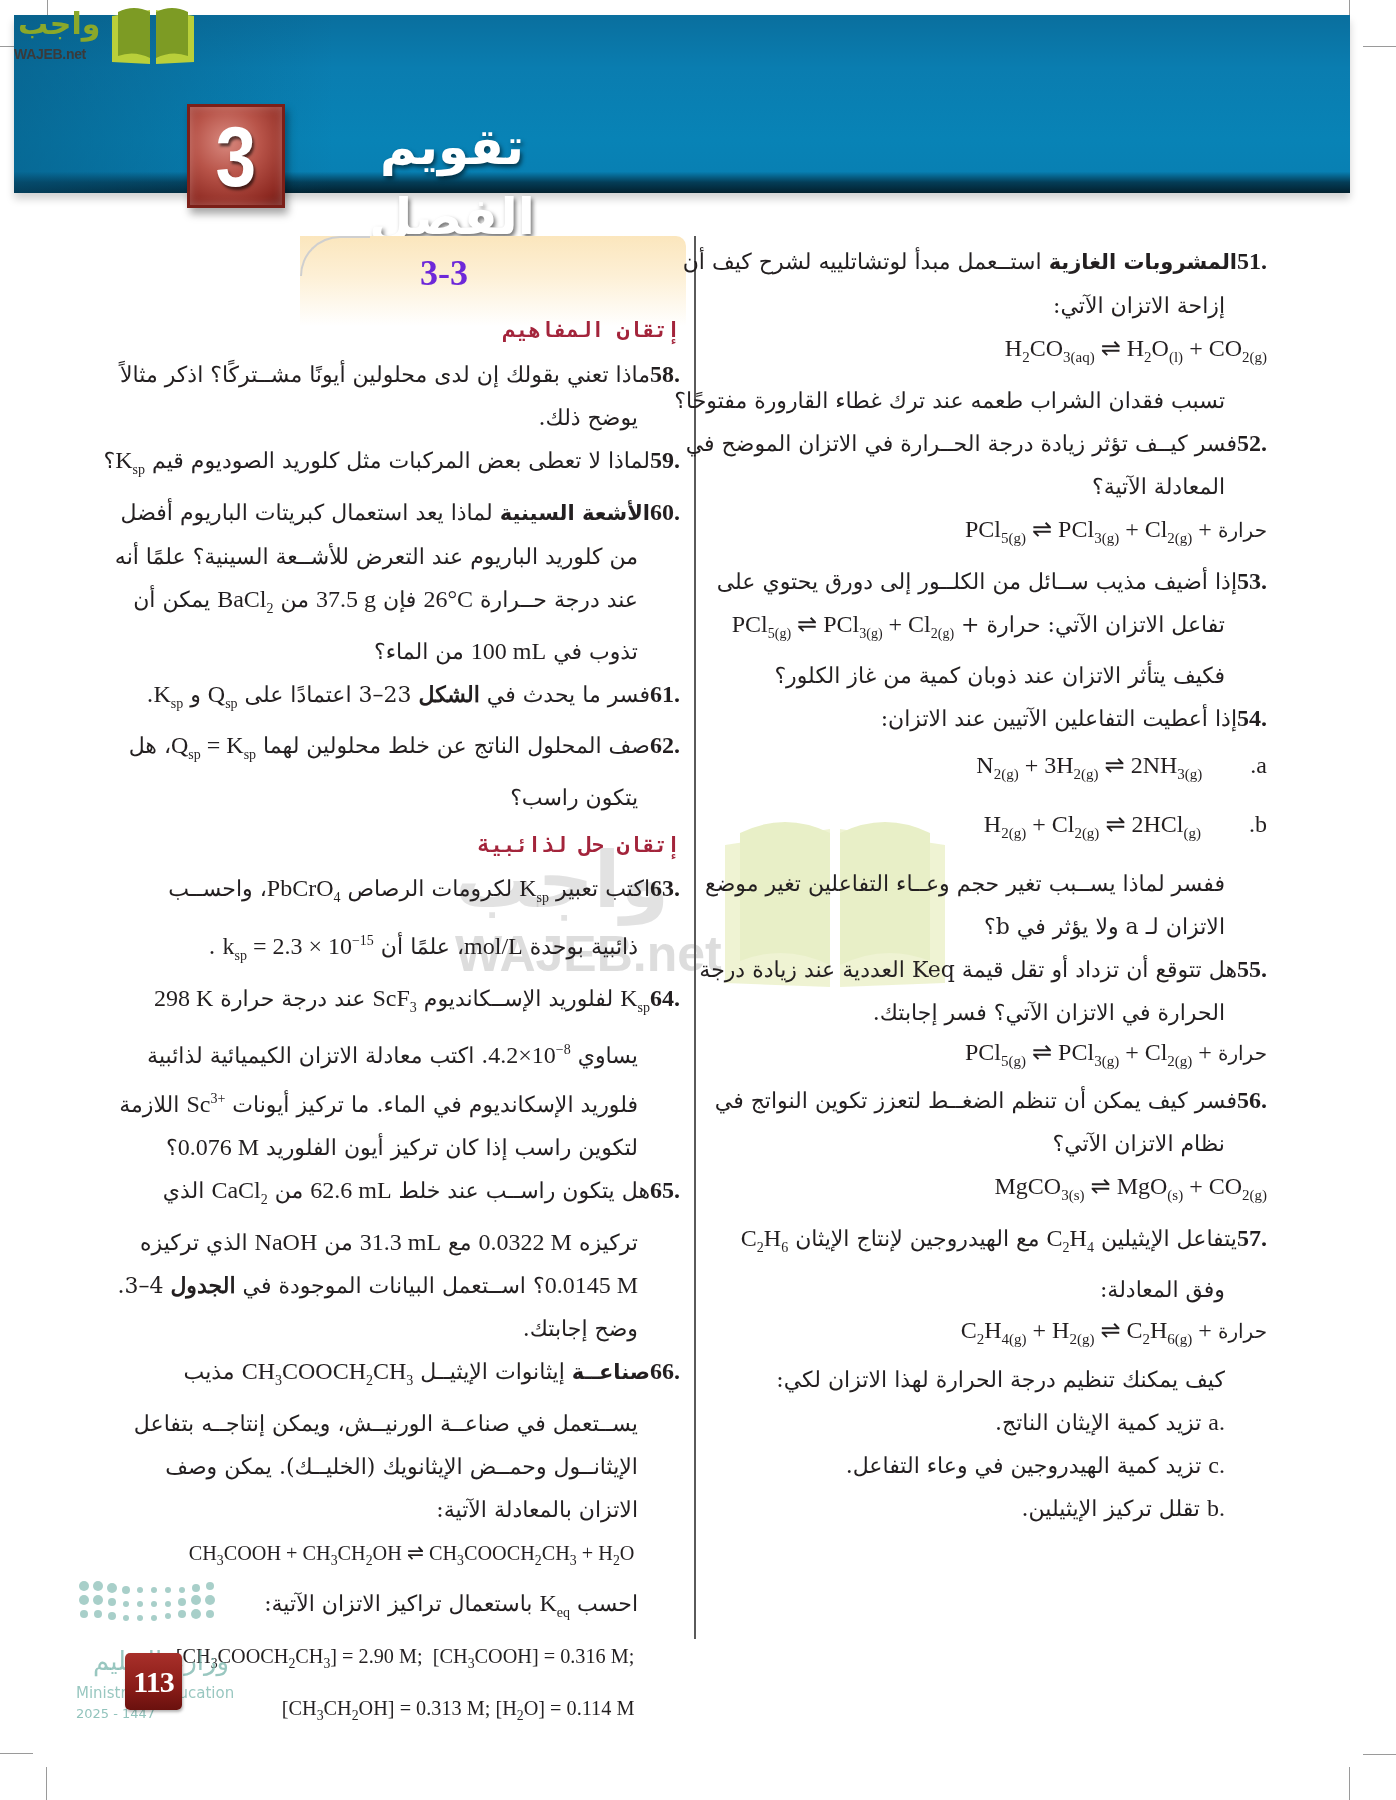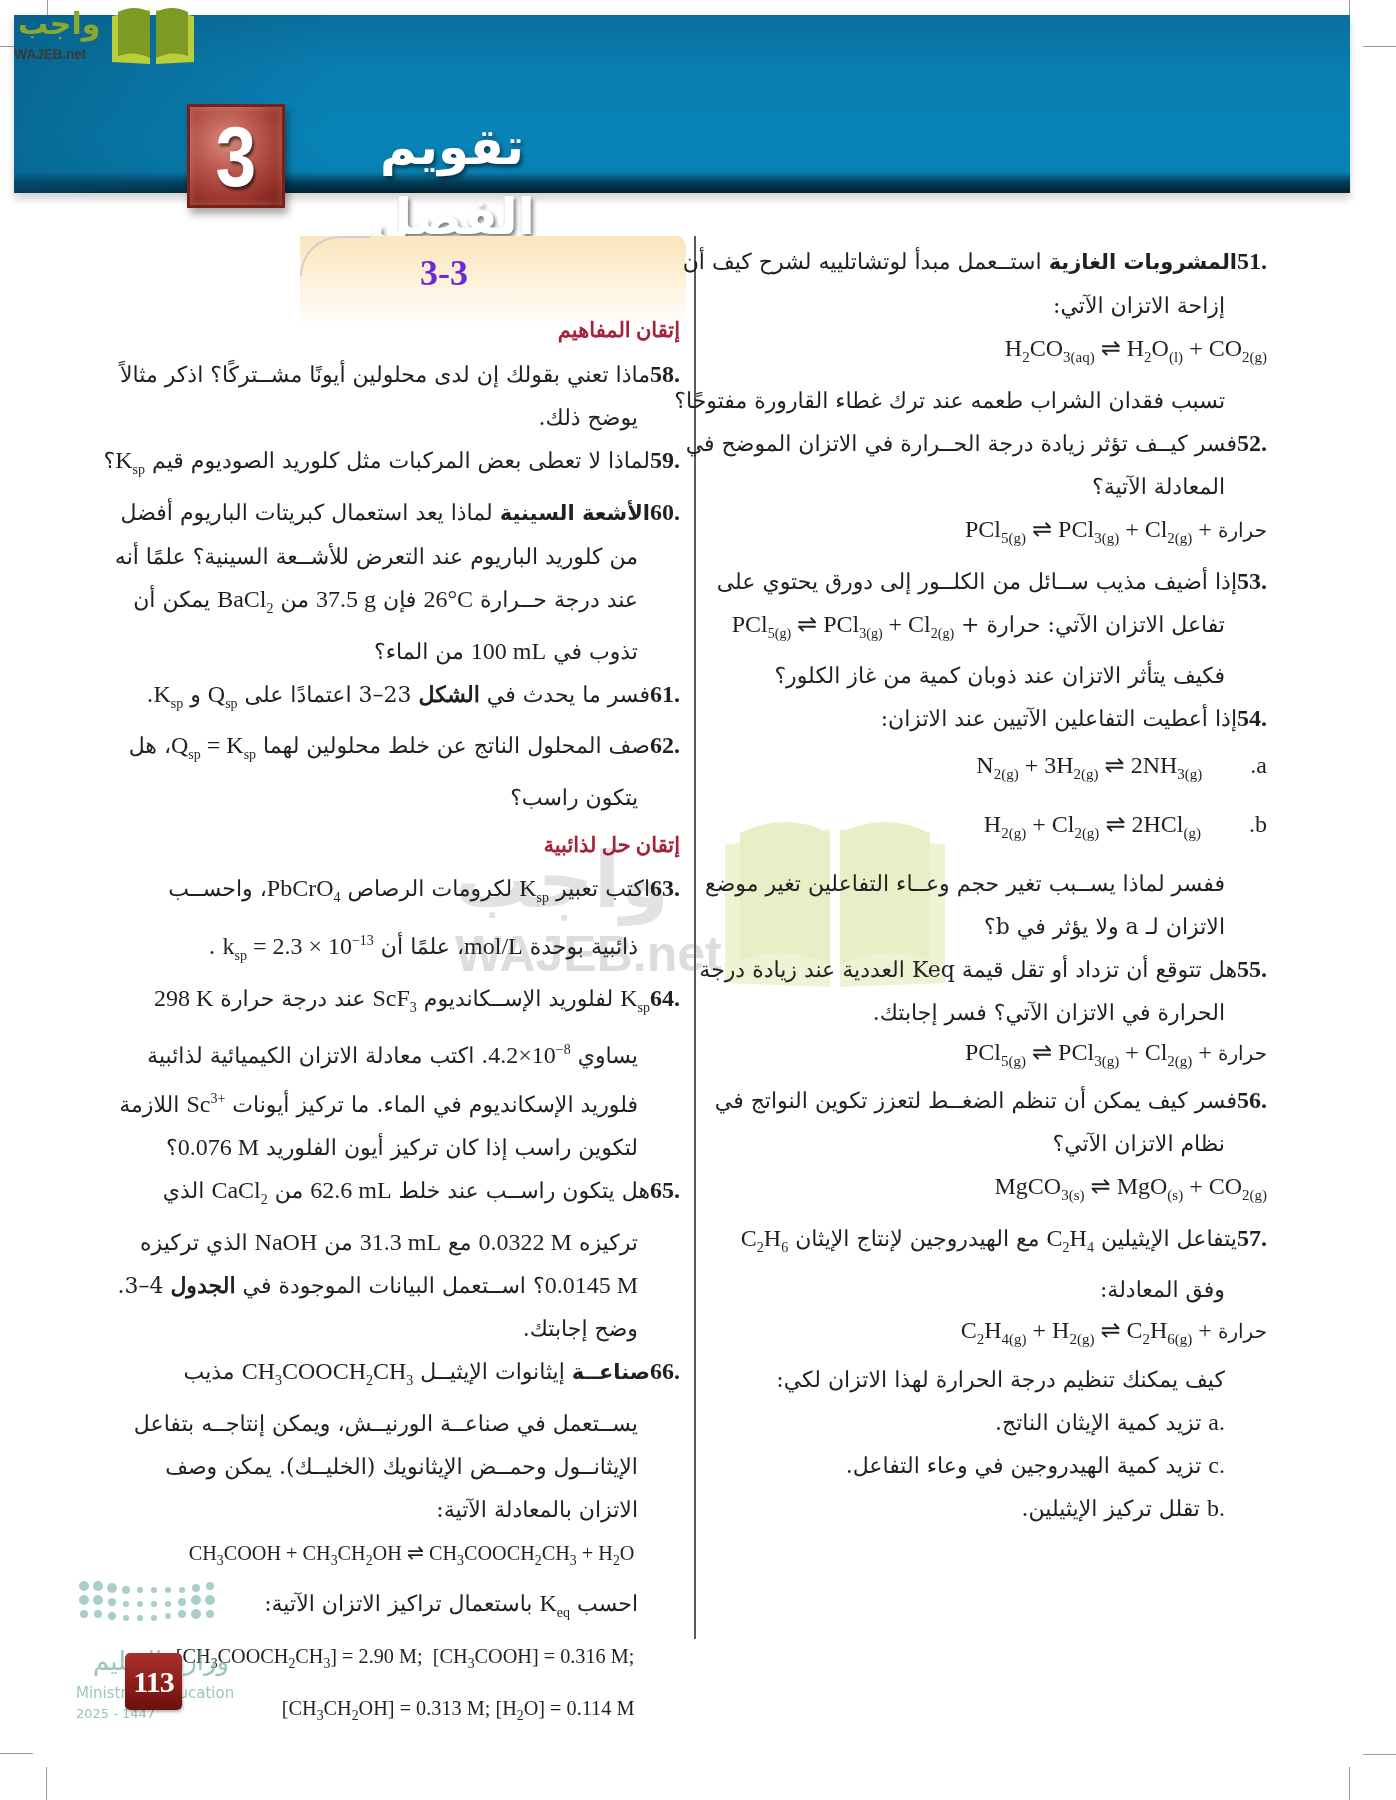--- a/index.html
+++ b/index.html
@@ -58,21 +58,21 @@
     background: transparent;
   }
   .section-num {
     position: absolute; left: 420px; top: 238px; width: 140px; height: 70px;
     font-family: "Liberation Serif", serif; font-weight: bold; font-size: 36px; color: #6d28d9;
     text-align: left; line-height: 70px;
   }
 
   .subhead {
     position: absolute; direction: rtl; text-align: right;
-    font-family: Liberation Serif, serif; font-weight: bold; font-size: 21px; color: #a3243b;
+    font-family: Liberation Mono, monospace; font-weight: bold; font-size: 21px; color: #a3243b;
   }
 
   
   .col { position: absolute; direction: rtl; text-align: right; font-size: 22px; line-height: 43px; }
   .q { position: relative; }
   .q .num { font-family: "Liberation Serif", serif; font-weight: bold; font-size: 24px; }
   .q .bold { font-weight: bold; font-family: "DejaVu Sans", sans-serif; font-size: 21px; }
   .q .line { display: block; white-space: nowrap; }
   .q .indent { padding-right: 42px; }
   .eq { display: block; white-space: nowrap; direction: ltr; font-family: "Liberation Serif", serif; font-size: 24px; }
@@ -226,21 +226,21 @@
     <span class="line indent">يتكون راسب؟</span>
   </div>
 </div>
 
 <div class="subhead" style="left:420px; top:833px; width:260px;">إتقان حل لذائبية</div>
 
 <div class="col" style="left:110px; top:867px; width:570px;">
 
   <div class="q">
     <span class="line"><span class="num">.63</span><span>اكتب تعبير <span class="lat">K<sub>sp</sub></span> لكرومات الرصاص <span class="lat">PbCrO<sub>4</sub></span>، واحســب</span></span>
-    <span class="line indent">ذائبية بوحدة <span class="lat">mol/L</span>، علمًا أن <span class="lat">k<sub>sp</sub> = 2.3 × 10<sup>−13</sup></span> .</span>
+    <span class="line indent">ذائبية بوحدة <span class="lat">mol/L</span>، علمًا أن <span class="lat">k<sub>sp</sub> = 2.3 × 10<sup>−15</sup></span> .</span>
   </div>
 
   <div class="q">
     <span class="line"><span class="num">.64</span><span><span class="lat">K<sub>sp</sub></span> لفلوريد الإســكانديوم <span class="lat">ScF<sub>3</sub></span> عند درجة حرارة <span class="lat">298 K</span></span></span>
     <span class="line indent">يساوي <span class="lat">4.2×10<sup>−8</sup></span>. اكتب معادلة الاتزان الكيميائية لذائبية</span>
     <span class="line indent">فلوريد الإسكانديوم في الماء. ما تركيز أيونات <span class="lat">Sc<sup>3+</sup></span> اللازمة</span>
     <span class="line indent">لتكوين راسب إذا كان تركيز أيون الفلوريد <span class="lat">0.076 M</span>؟</span>
   </div>
 
   <div class="q">

